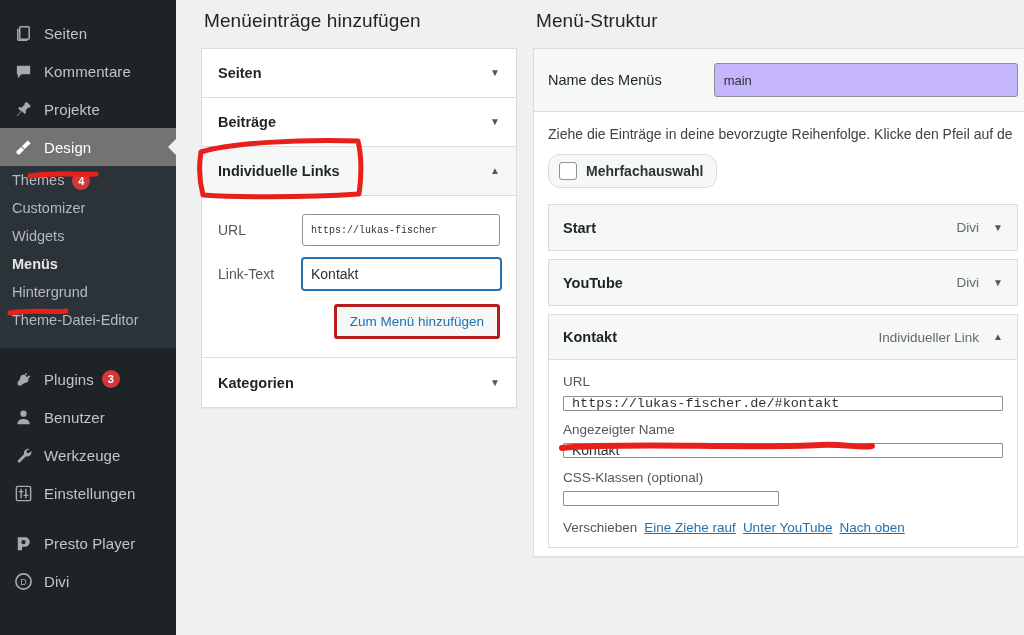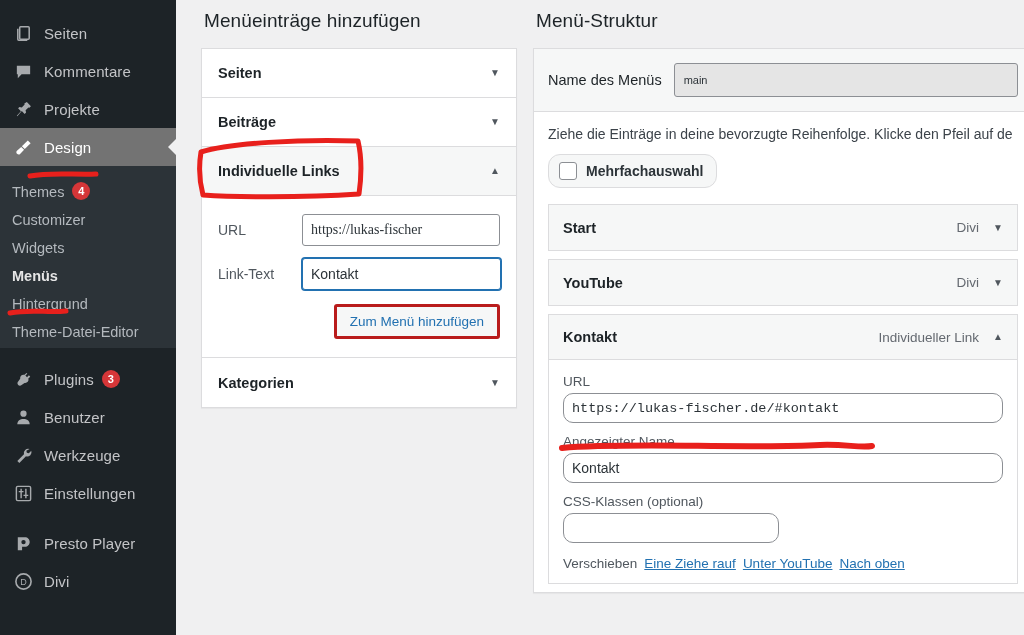--- a/index.html
+++ b/index.html
@@ -68,21 +68,21 @@
     border-top: 9px solid transparent;
     border-bottom: 9px solid transparent;
     border-right: 9px solid #f0f0f1;
   }
   .sub-wrap {
     background: #2c3338;
     padding: 6px 0 8px 0;
   }
   .sub-item {
     display: flex;
-    align-items: flex-end;
+    align-items: flex-start;
     height: 28px;
     padding-left: 12px;
     color: #b4b9be;
     font-size: 14.5px;
   }
   .sub-item.current {
     color: #e5e5e5;
     font-weight: bold;
   }
   .badge {
@@ -156,24 +156,24 @@
     font-size: 14px;
     color: #50575e;
   }
   .txtinput {
     flex: 1;
     height: 32px;
     box-sizing: border-box;
     border: 1px solid #8c8f94;
     border-radius: 3px;
     padding: 0 8px;
-    font-size: 14px;
+    font-size: 10px;
     color: #2c3338;
     background: #fff;
-    font-family: Liberation Serif, serif;
+    font-family: Liberation Mono, monospace;
     outline: none;
   }
   .txtinput.sans { font-family: "Liberation Sans", sans-serif; font-size: 14px; }
   .txtinput.focused {
     border: 1.5px solid #2271b1;
     box-shadow: 0 0 0 1px #2271b1;
   }
   .btn-row {
     display: flex;
     justify-content: flex-end;
@@ -215,25 +215,26 @@
     margin-right: 12px;
     white-space: nowrap;
   }
   .menu-name-input {
     flex: 1;
     height: 34px;
     box-sizing: border-box;
     border: 1px solid #8c8f94;
     border-radius: 3px;
     padding: 0 9px;
-    font-size: 11px;
+    font-size: 13px;
     color: #2c3338;
-    background: #e5e5e5;
+    background: #c4b5fd;
     font-family: "Liberation Sans", sans-serif;
     outline: none;
+    margin-left: 40px;
   }
   .struct-body { padding: 14px 14px 0 14px; }
   .hint {
     font-size: 14px;
     color: #3c434a;
     white-space: nowrap;
     overflow: hidden;
     margin-bottom: 12px;
   }
   .bulk-toggle {
@@ -286,23 +287,23 @@
   .mi-field { margin-bottom: 11px; }
   .mi-flabel {
     display: block;
     font-size: 13.5px;
     color: #50575e;
     margin-bottom: 4px;
   }
   .mi-input {
     box-sizing: border-box;
     width: 100%;
-    height: 30px;
+    height: 15px;
     border: 1px solid #8c8f94;
-    border-radius: 10px;
+    border-radius: 1px;
     padding: 0 8px;
     font-size: 13.5px;
     color: #2c3338;
     background: #fff;
     font-family: "Liberation Mono", monospace;
     outline: none;
   }
   .mi-input.sans { font-family: "Liberation Sans", sans-serif; font-size: 14px; }
   .mi-input.narrow { width: 216px; }
   .move-row {

